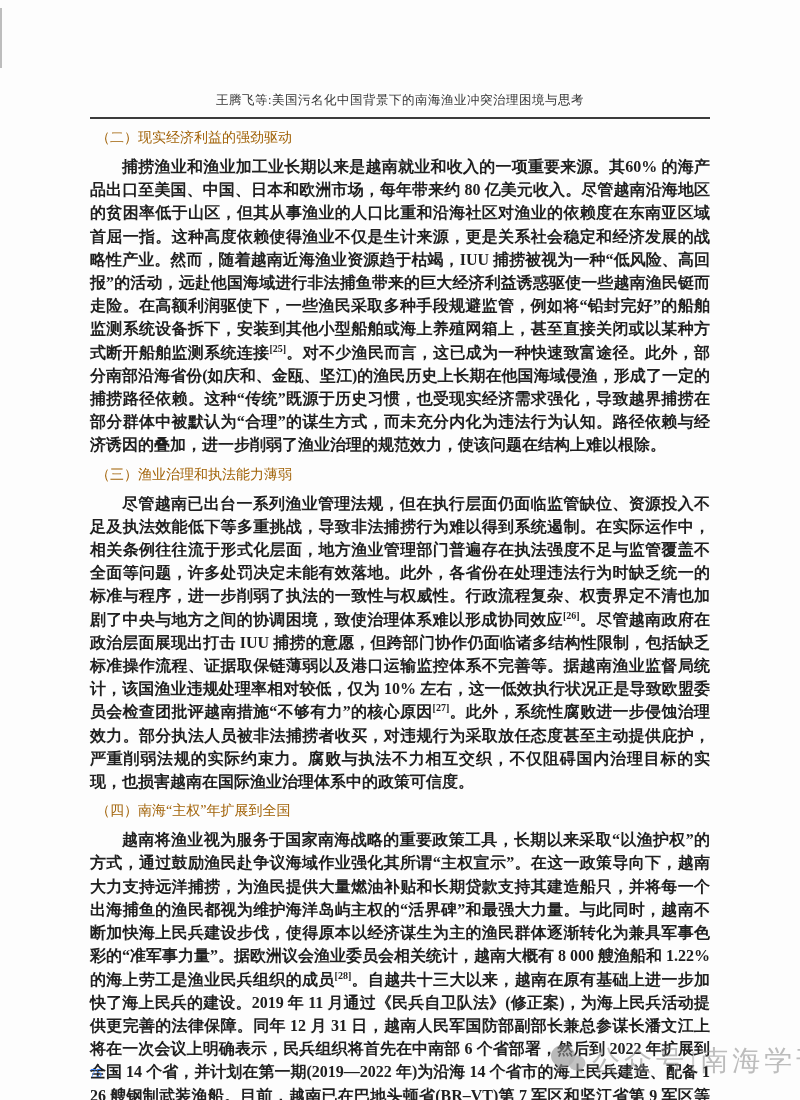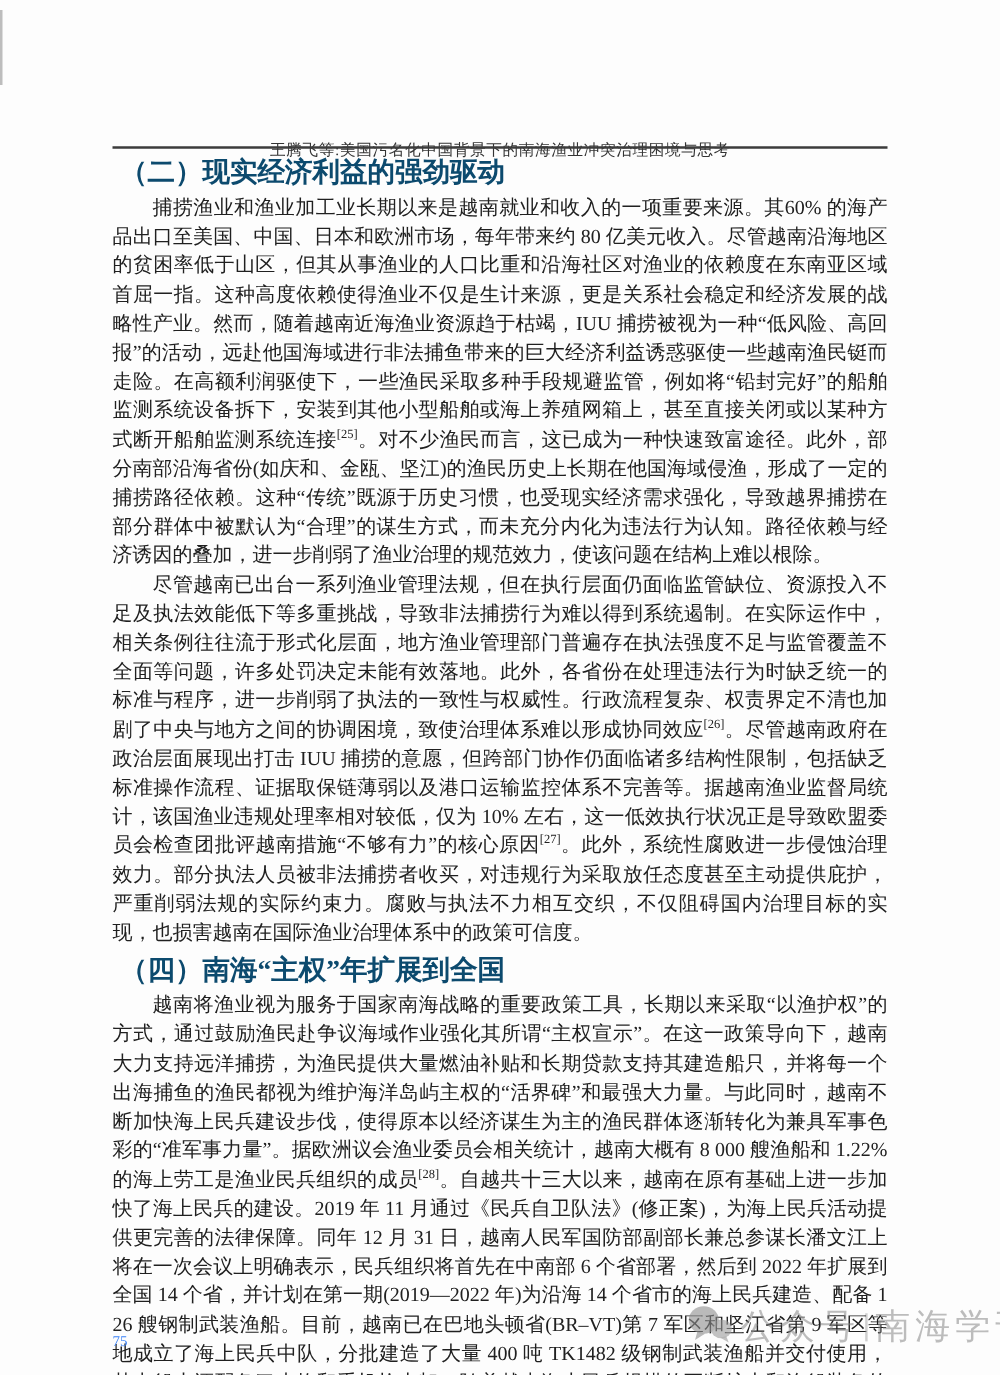--- a/index.html
+++ b/index.html
@@ -10,43 +10,44 @@
     overflow:hidden;
     font-family:"Liberation Serif","DejaVu Serif",serif;
     color:#1f1f1f;
   }
   .page { position:absolute; inset:0; background:#fdfdfd; }
   .edge-artifact {
     position:absolute; left:0; top:8px; width:2px; height:60px;
     background:#bdbdbd;
   }
   .running-head {
-    position:absolute; top:112px; left:90px; width:620px;
+    position:absolute; top:92px; left:90px; width:620px;
     text-align:center;
     font-size:12.5px; letter-spacing:0.5px;
     color:#333;
   }
   .head-rule {
     position:absolute; top:117px; left:90px; width:620px;
     border-top:2px solid #3c3c3c;
   }
   .content {
     position:absolute; top:124px; left:90px; width:620px;
   }
   h2.sec {
-    font-size:22px; font-weight:bold; color:#0c4a6e;
+    font-size:14px; font-weight:normal; color:#a16207;
     line-height:24px; margin:6px 0 5px 0; padding-left:6px;
     font-family:"Liberation Serif","DejaVu Serif",serif;
   }
   h2.sec:first-child { margin-top:2px; }
   p.para {
     margin:0; font-size:16px; line-height:23.2px;
     text-align:justify; text-justify:inter-ideograph;
     text-indent:2em; color:#202020;
     word-break:break-all;
+    font-weight:bold;
   }
   p.para sup.ref {
     font-size:10px; line-height:0; color:#202020;
   }
   .page-num {
     position:absolute; top:1066px; left:90px; width:620px;
     text-align:left; font-size:12px; color:#3b82f6;
   }
   .watermark {
     position:absolute; top:1042px; left:550px;
@@ -74,20 +75,21 @@
 
   <div class="running-head">王腾飞等:美国污名化中国背景下的南海渔业冲突治理困境与思考</div>
 
   <div class="head-rule"></div>
 
   <div class="content">
 
     <h2 class="sec">（二）现实经济利益的强劲驱动</h2>
     <p class="para">捕捞渔业和渔业加工业长期以来是越南就业和收入的一项重要来源。其60% 的海产品出口至美国、中国、日本和欧洲市场，每年带来约 80 亿美元收入。尽管越南沿海地区的贫困率低于山区，但其从事渔业的人口比重和沿海社区对渔业的依赖度在东南亚区域首屈一指。这种高度依赖使得渔业不仅是生计来源，更是关系社会稳定和经济发展的战略性产业。然而，随着越南近海渔业资源趋于枯竭，IUU 捕捞被视为一种“低风险、高回报”的活动，远赴他国海域进行非法捕鱼带来的巨大经济利益诱惑驱使一些越南渔民铤而走险。在高额利润驱使下，一些渔民采取多种手段规避监管，例如将“铅封完好”的船舶监测系统设备拆下，安装到其他小型船舶或海上养殖网箱上，甚至直接关闭或以某种方式断开船舶监测系统连接<sup class="ref">[25]</sup>。对不少渔民而言，这已成为一种快速致富途径。此外，部分南部沿海省份(如庆和、金瓯、坚江)的渔民历史上长期在他国海域侵渔，形成了一定的捕捞路径依赖。这种“传统”既源于历史习惯，也受现实经济需求强化，导致越界捕捞在部分群体中被默认为“合理”的谋生方式，而未充分内化为违法行为认知。路径依赖与经济诱因的叠加，进一步削弱了渔业治理的规范效力，使该问题在结构上难以根除。</p>
 
+    <h2 class="sec">（三）渔业治理和执法能力薄弱</h2>
     <p class="para">尽管越南已出台一系列渔业管理法规，但在执行层面仍面临监管缺位、资源投入不足及执法效能低下等多重挑战，导致非法捕捞行为难以得到系统遏制。在实际运作中，相关条例往往流于形式化层面，地方渔业管理部门普遍存在执法强度不足与监管覆盖不全面等问题，许多处罚决定未能有效落地。此外，各省份在处理违法行为时缺乏统一的标准与程序，进一步削弱了执法的一致性与权威性。行政流程复杂、权责界定不清也加剧了中央与地方之间的协调困境，致使治理体系难以形成协同效应<sup class="ref">[26]</sup>。尽管越南政府在政治层面展现出打击 IUU 捕捞的意愿，但跨部门协作仍面临诸多结构性限制，包括缺乏标准操作流程、证据取保链薄弱以及港口运输监控体系不完善等。据越南渔业监督局统计，该国渔业违规处理率相对较低，仅为 10% 左右，这一低效执行状况正是导致欧盟委员会检查团批评越南措施“不够有力”的核心原因<sup class="ref">[27]</sup>。此外，系统性腐败进一步侵蚀治理效力。部分执法人员被非法捕捞者收买，对违规行为采取放任态度甚至主动提供庇护，严重削弱法规的实际约束力。腐败与执法不力相互交织，不仅阻碍国内治理目标的实现，也损害越南在国际渔业治理体系中的政策可信度。</p>
 
     <h2 class="sec">（四）南海“主权”年扩展到全国</h2>
     <p class="para">越南将渔业视为服务于国家南海战略的重要政策工具，长期以来采取“以渔护权”的方式，通过鼓励渔民赴争议海域作业强化其所谓“主权宣示”。在这一政策导向下，越南大力支持远洋捕捞，为渔民提供大量燃油补贴和长期贷款支持其建造船只，并将每一个出海捕鱼的渔民都视为维护海洋岛屿主权的“活界碑”和最强大力量。与此同时，越南不断加快海上民兵建设步伐，使得原本以经济谋生为主的渔民群体逐渐转化为兼具军事色彩的“准军事力量”。据欧洲议会渔业委员会相关统计，越南大概有 8 000 艘渔船和 1.22% 的海上劳工是渔业民兵组织的成员<sup class="ref">[28]</sup>。自越共十三大以来，越南在原有基础上进一步加快了海上民兵的建设。2019 年 11 月通过《民兵自卫队法》(修正案)，为海上民兵活动提供更完善的法律保障。同年 12 月 31 日，越南人民军国防部副部长兼总参谋长潘文江上将在一次会议上明确表示，民兵组织将首先在中南部 6 个省部署，然后到 2022 年扩展到全国 14 个省，并计划在第一期(2019—2022 年)为沿海 14 个省市的海上民兵建造、配备 126 艘钢制武装渔船。目前，越南已在巴地头顿省(BR–VT)第 7 军区和坚江省第 9 军区等地成立了海上民兵中队，分批建造了大量 400 吨 TK1482 级钢制武装渔船并交付使用，其中船上还配备了水炮和重机枪支架。随着越南海上民兵规模的不断扩大和渔船装备的进一步升级，这些海上民兵渔船展现出更强的冒险性和进攻性，开始频繁闯入他国海域，与包括中国、印尼、马来西亚在内的国家频繁发生摩擦和冲突，对南海</p>
 
   </div>
 
   <div class="watermark">
     <span class="wm-icon">
       <svg width="36" height="32" viewBox="0 0 36 32">

